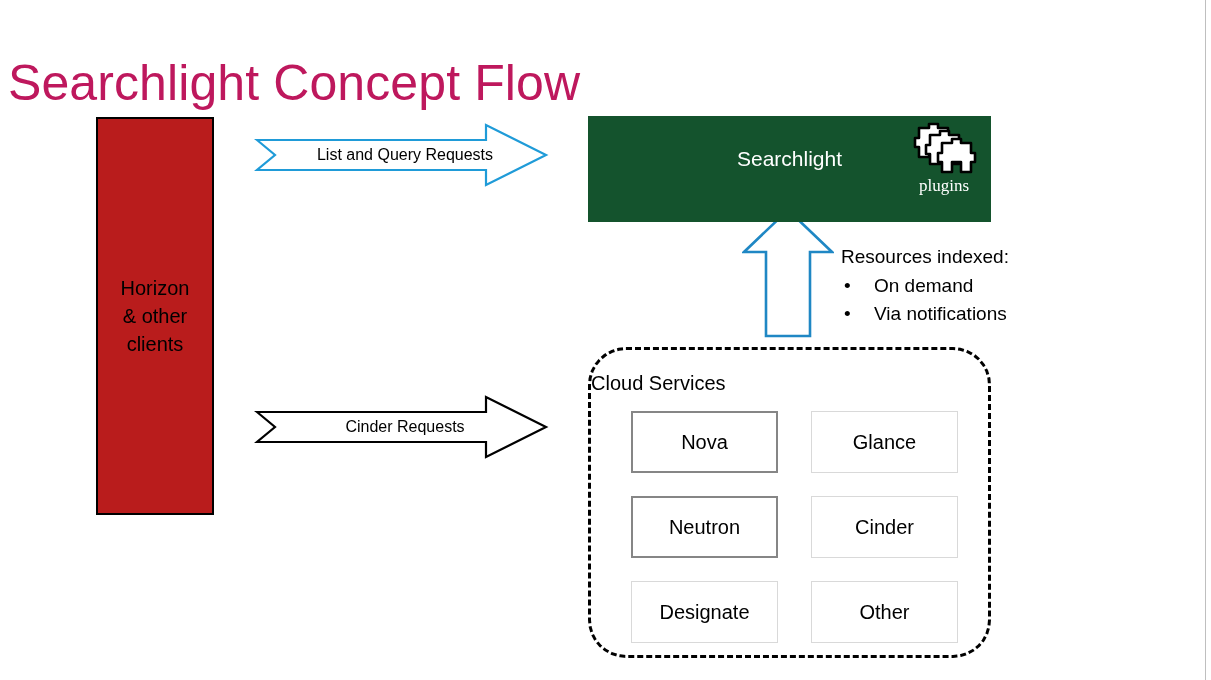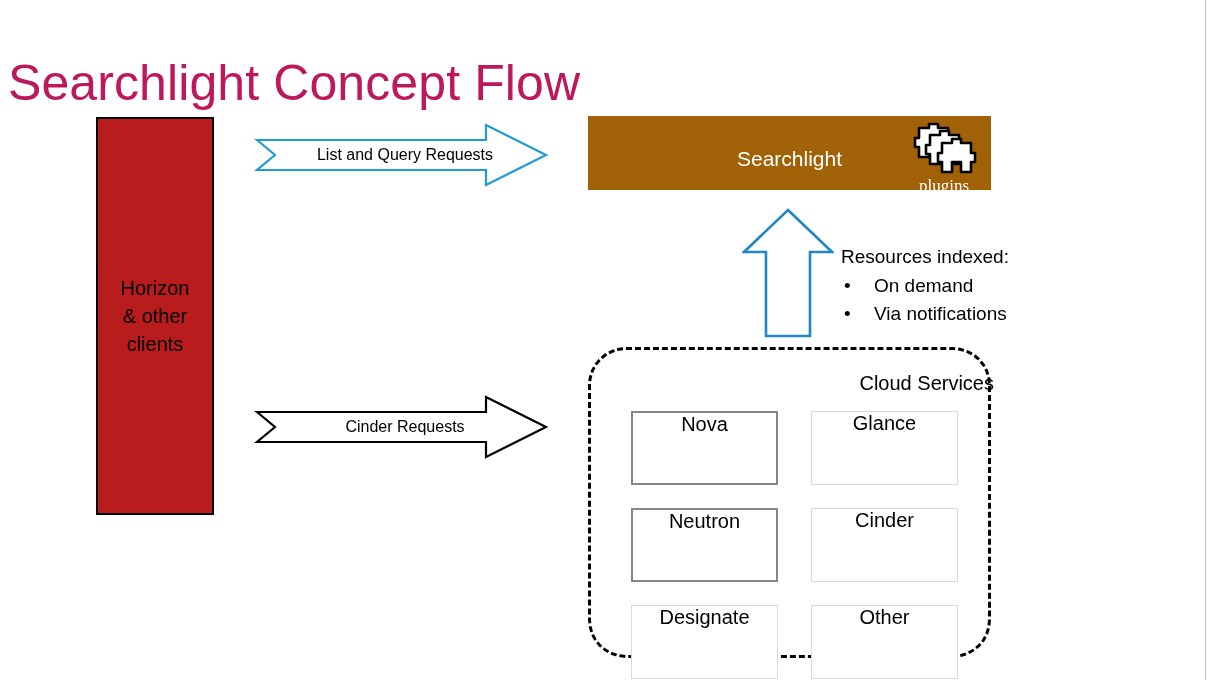--- a/index.html
+++ b/index.html
@@ -109,22 +109,22 @@
     height: 130px;
     display: block;
   }
 
   
   .searchlight-box {
     position: absolute;
     left: 588px;
     top: 116px;
     width: 403px;
-    height: 74px;
-    background: #a16207;
+    height: 106px;
+    background: #14532d;
   }
   .searchlight-title {
     position: absolute;
     left: 0;
     top: 0;
     width: 403px;
     height: 85px;
     display: flex;
     align-items: center;
     justify-content: center;
@@ -192,39 +192,40 @@
     border: 3px dashed #000000;
     border-radius: 38px;
     box-sizing: border-box;
     background: #ffffff;
   }
   .cloud-services-title {
     position: absolute;
     left: 0;
     top: 22px;
     width: 403px;
-    text-align: right;
+    text-align: left;
     font-size: 20px;
     color: #000000;
   }
   .service-grid {
     position: absolute;
     left: 40px;
     top: 61px;
     width: 327px;
     display: grid;
     grid-template-columns: 147px 147px;
     column-gap: 33px;
     row-gap: 23px;
   }
   .service-box {
-    height: 74px;
+    height: 62px;
     background: #ffffff;
     box-sizing: border-box;
     display: flex;
+    align-items: center;
     justify-content: center;
     font-size: 20px;
     color: #000000;
     border: 1px solid #d9d9d9;
   }
   .service-box.emphasis {
     border: 2px solid #868686;
   }
 </style>
 </head>

